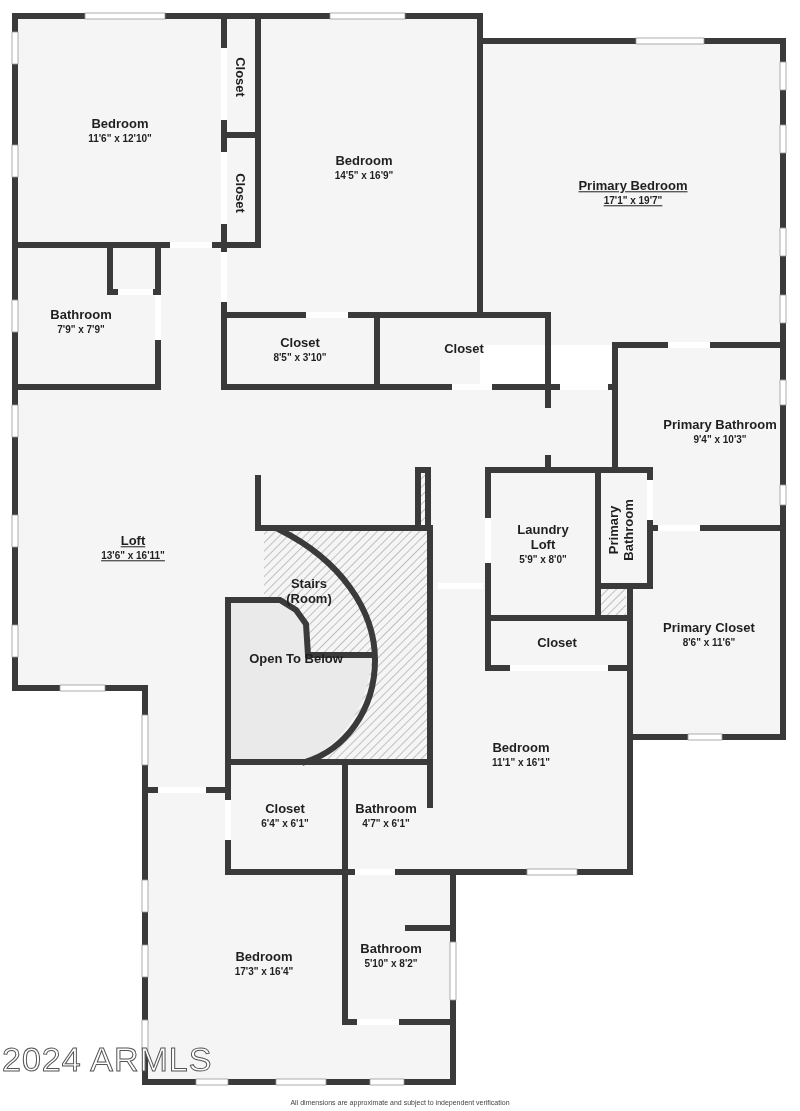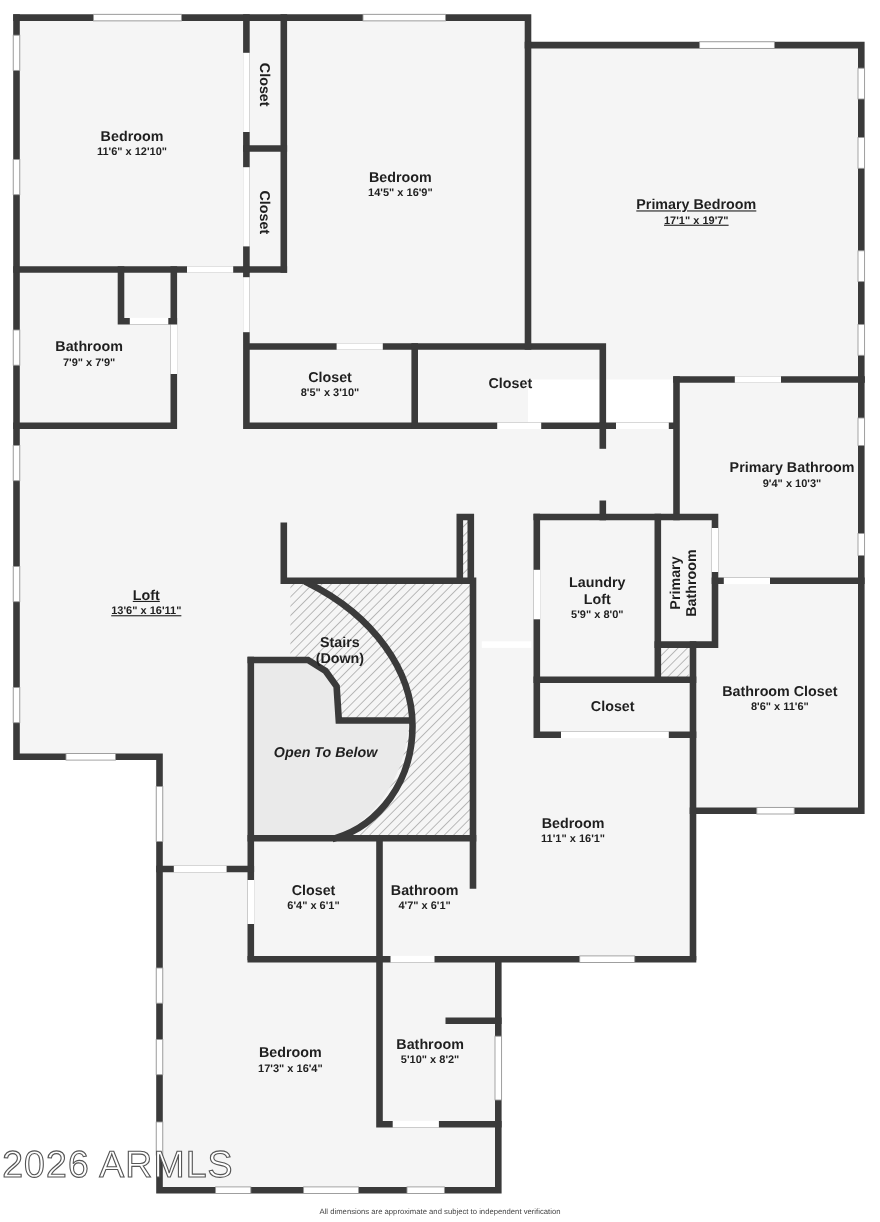--- a/index.html
+++ b/index.html
@@ -176,30 +176,30 @@
   <span class="nm">Laundry</span>
   <span class="nm">Loft</span>
   <span class="dm">5'9" x 8'0"</span>
 </div>
 <div class="room-label vert2" style="left:622px;top:530px;">
   <span class="nm">Primary</span>
   <span class="nm">Bathroom</span>
 </div>
 <div class="room-label" style="left:309px;top:592px;">
   <span class="nm">Stairs</span>
-  <span class="nm">(Down)</span>
+  <span class="nm">(Room)</span>
 </div>
 <div class="room-label" style="left:557px;top:643px;">
   <span class="nm">Closet</span>
 </div>
 <div class="room-label" style="left:709px;top:635px;">
-  <span class="nm">Bathroom Closet</span>
+  <span class="nm">Primary Closet</span>
   <span class="dm">8'6" x 11'6"</span>
 </div>
-<div class="room-label" style="left:296px;top:685px;font-style:italic;">
+<div class="room-label" style="left:296px;top:659px;">
   <span class="nm">Open To Below</span>
 </div>
 <div class="room-label" style="left:521px;top:755px;">
   <span class="nm">Bedroom</span>
   <span class="dm">11'1" x 16'1"</span>
 </div>
 <div class="room-label" style="left:285px;top:816px;">
   <span class="nm">Closet</span>
   <span class="dm">6'4" x 6'1"</span>
 </div>
@@ -209,14 +209,14 @@
 </div>
 <div class="room-label" style="left:264px;top:964px;">
   <span class="nm">Bedroom</span>
   <span class="dm">17'3" x 16'4"</span>
 </div>
 <div class="room-label" style="left:391px;top:956px;">
   <span class="nm">Bathroom</span>
   <span class="dm">5'10" x 8'2"</span>
 </div>
 
-<div class="watermark">2026 ARMLS</div>
+<div class="watermark">2024 ARMLS</div>
 <div class="footer">All dimensions are approximate and subject to independent verification</div>
 
 </body></html>

